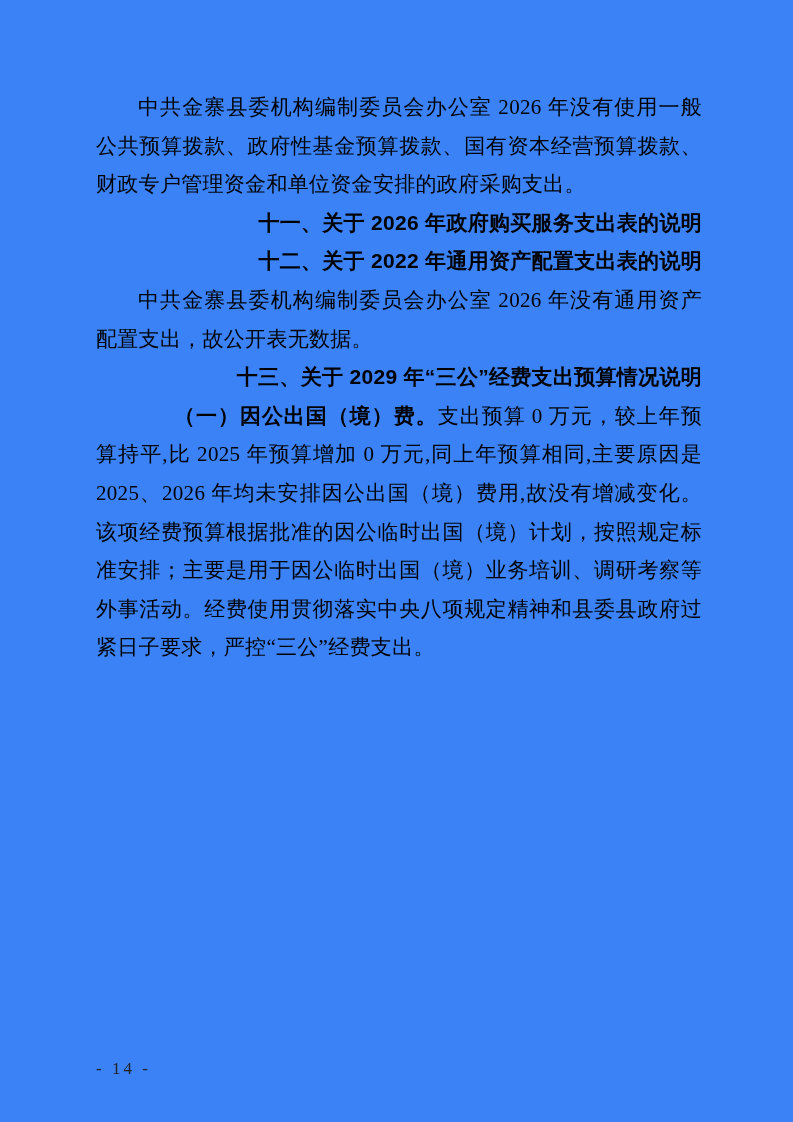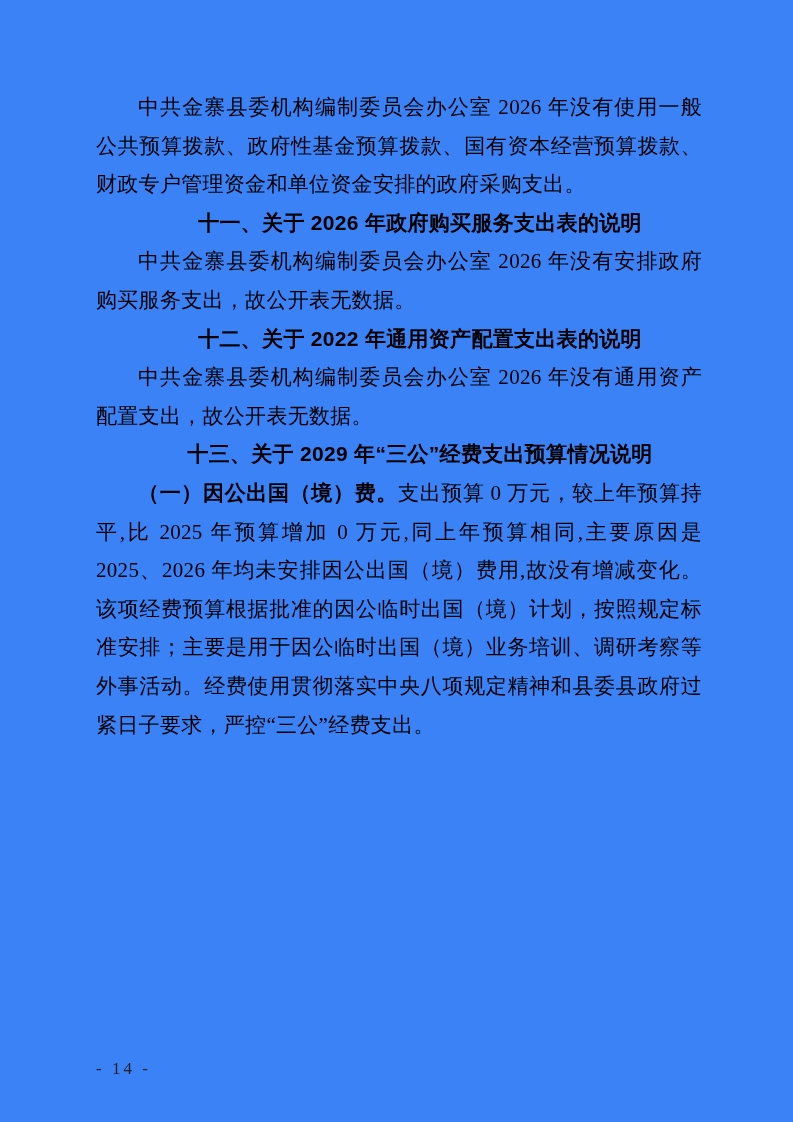--- a/index.html
+++ b/index.html
@@ -33,24 +33,25 @@
     font-weight: normal;
   }
   .heading {
     margin: 0;
     font-size: 21px;
     line-height: 38.6px;
     text-indent: 2em;
     font-weight: bold;
     font-family: "Liberation Sans", "DejaVu Sans", sans-serif;
     letter-spacing: 0.3px;
-    text-align: center;
+    text-align: right;
   }
   .lead {
     font-weight: bold;
+    margin-left: 36px;
   }
   .page-footer {
     position: absolute;
     left: 96px;
     top: 1024px;
     font-size: 17px;
     letter-spacing: 3px;
     color: #222222;
     font-family: "Liberation Serif", "DejaVu Serif", serif;
     margin-top: 35px;
@@ -59,21 +60,20 @@
 </head>
 <body>
 
 <div class="page">
   <div class="content">
 
     <p class="para">中共金寨县委机构编制委员会办公室 2026 年没有使用一般公共预算拨款、政府性基金预算拨款、国有资本经营预算拨款、财政专户管理资金和单位资金安排的政府采购支出。</p>
 
     <h2 class="heading">十一、关于 2026 年政府购买服务支出表的说明</h2>
 
-    <p class="para">中共金寨县委机构编制委员会办公室 2026 年没有安排政府购买服务支出，故公开表无数据。</p>
 
     <h2 class="heading">十二、关于 2022 年通用资产配置支出表的说明</h2>
 
     <p class="para">中共金寨县委机构编制委员会办公室 2026 年没有通用资产配置支出，故公开表无数据。</p>
 
     <h2 class="heading">十三、关于 2029 年“三公”经费支出预算情况说明</h2>
 
 
     <p class="para"><span class="lead">（一）因公出国（境）费。</span><span>支出预算 0 万元，较上年预算持平,比 2025 年预算增加 0 万元,同上年预算相同,主要原因是 2025、2026 年均未安排因公出国（境）费用,故没有增减变化。该项经费预算根据批准的因公临时出国（境）计划，按照规定标准安排；主要是用于因公临时出国（境）业务培训、调研考察等外事活动。经费使用贯彻落实中央八项规定精神和县委县政府过紧日子要求，严控“三公”经费支出。</span></p>
 

